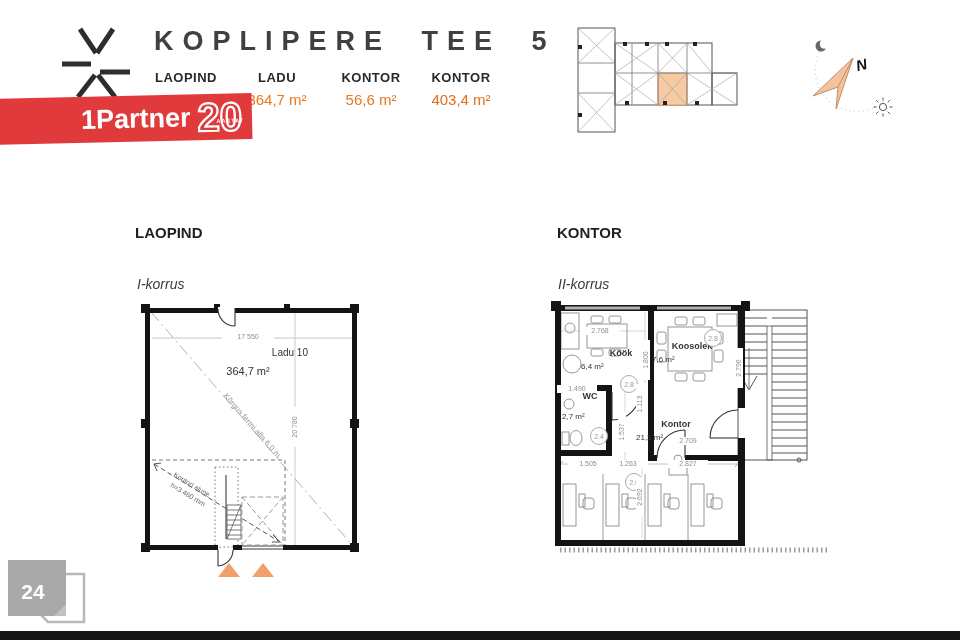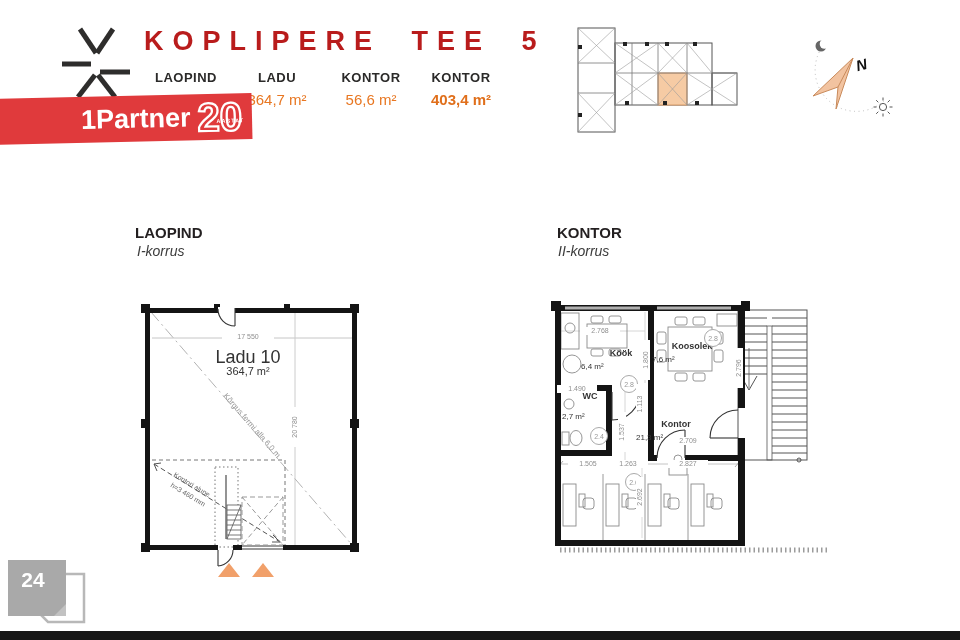--- a/index.html
+++ b/index.html
@@ -1,35 +1,35 @@
 <!DOCTYPE html>
 <html><head>
 <meta charset="utf-8">
 <style>
   html,body{margin:0;padding:0;background:#fff;}
   #page{position:relative;width:960px;height:640px;background:#fff;overflow:hidden;
         font-family:"Liberation Sans", sans-serif;color:#2b2a29;}
   .abs{position:absolute;}
   
-  #title{left:144px;top:26px;font-size:27px;font-weight:bold;letter-spacing:9px;word-spacing:14px;color:#b91c1c;}
+  #title{left:154px;top:26px;font-size:27px;font-weight:bold;letter-spacing:9px;word-spacing:14px;color:#404040;}
   .colhead{top:70px;width:110px;text-align:center;font-size:13px;font-weight:bold;color:#2b2a29;letter-spacing:.5px;}
   .colval{top:91px;width:110px;text-align:center;font-size:15px;color:#E87722;z-index:1;}
-  .colval.bold{font-weight:bold;color:#E06F1B;text-align:center;}
+  .colval.bold{font-weight:normal;color:#E06F1B;text-align:center;}
   
   #banner{left:-6px;top:96px;width:258px;height:46px;background:#E03A3C;z-index:5;
           transform:rotate(-1.3deg);display:flex;align-items:center;justify-content:flex-end;padding-right:10px;box-sizing:border-box;}
   #banner .brand{color:#fff;font-weight:bold;font-size:27px;letter-spacing:0px;}
   #banner .badge{position:relative;margin-left:7px;font-size:40px;font-weight:bold;line-height:36px;
                  color:#E03A3C;-webkit-text-stroke:2.2px #fff;}
   #banner .badge-sub{position:absolute;right:-2px;bottom:-4px;font-size:5.5px;color:#fff;letter-spacing:1px;-webkit-text-stroke:0;}
   
   .secA{font-size:15px;font-weight:bold;color:#231f20;}
-  .secB{font-size:14px;font-style:italic;color:#3c3c3c;}
+  .secB{font-size:14px;font-style:italic;color:#3c3c3c;margin-top:33px;}
   
-  .room-name{font-size:18px;color:#333;text-align:center;}
+  .room-name{font-size:10px;color:#333;text-align:right;}
   .room-area{font-size:11px;color:#333;text-align:center;}
   .room-name-sm{font-size:9px;color:#333;text-align:center;font-weight:bold;}
   .room-area-sm{font-size:8px;color:#333;text-align:left;}
   .dim{font-size:7px;color:#8f8f8f;text-align:center;background:#fff;line-height:8px;}
   .rot90{transform:rotate(-90deg);transform-origin:center;}
   .note{font-size:8px;color:#9a9a9a;text-align:center;background:transparent;}
   .tag{width:16px;height:16px;border:1px solid #aaa;border-radius:50%;font-size:7px;color:#999;
        display:flex;align-items:center;justify-content:center;background:#fff;}
   #compass-n{font-size:15px;font-weight:bold;font-style:italic;color:#111;transform:rotate(-14deg);}
   #page-num{width:58px;text-align:center;font-size:21px;font-weight:bold;color:#fff;}
@@ -378,17 +378,17 @@
     <div class="abs dim" style="left:63px;top:172px;width:40px">1.263</div>
     <div class="abs dim" style="left:123px;top:172px;width:40px">2.827</div>
     <div class="abs dim rot90" style="left:75px;top:205px;width:40px">2.692</div>
   </div>
 
   <svg class="abs" style="left:4px;top:552px" width="92" height="78" viewBox="0 0 92 78">
     <path d="M26,22 H80 V70 H44 L26,52 Z" fill="#ffffff" stroke="#b8b8b8" stroke-width="2.5"></path>
     <rect x="4" y="8" width="58" height="56" fill="#a9a9a9"></rect>
     <polygon points="62,64 50,64 62,52" fill="#c2c2c2"></polygon>
   </svg>
-  <div class="abs" id="page-num" style="left:4px;top:568px">24</div>
+  <div class="abs" id="page-num" style="left:4px;top:580px">24</div>
 
   <div class="abs" id="footer-bar"></div>
 
 </div>
 
 </body></html>

